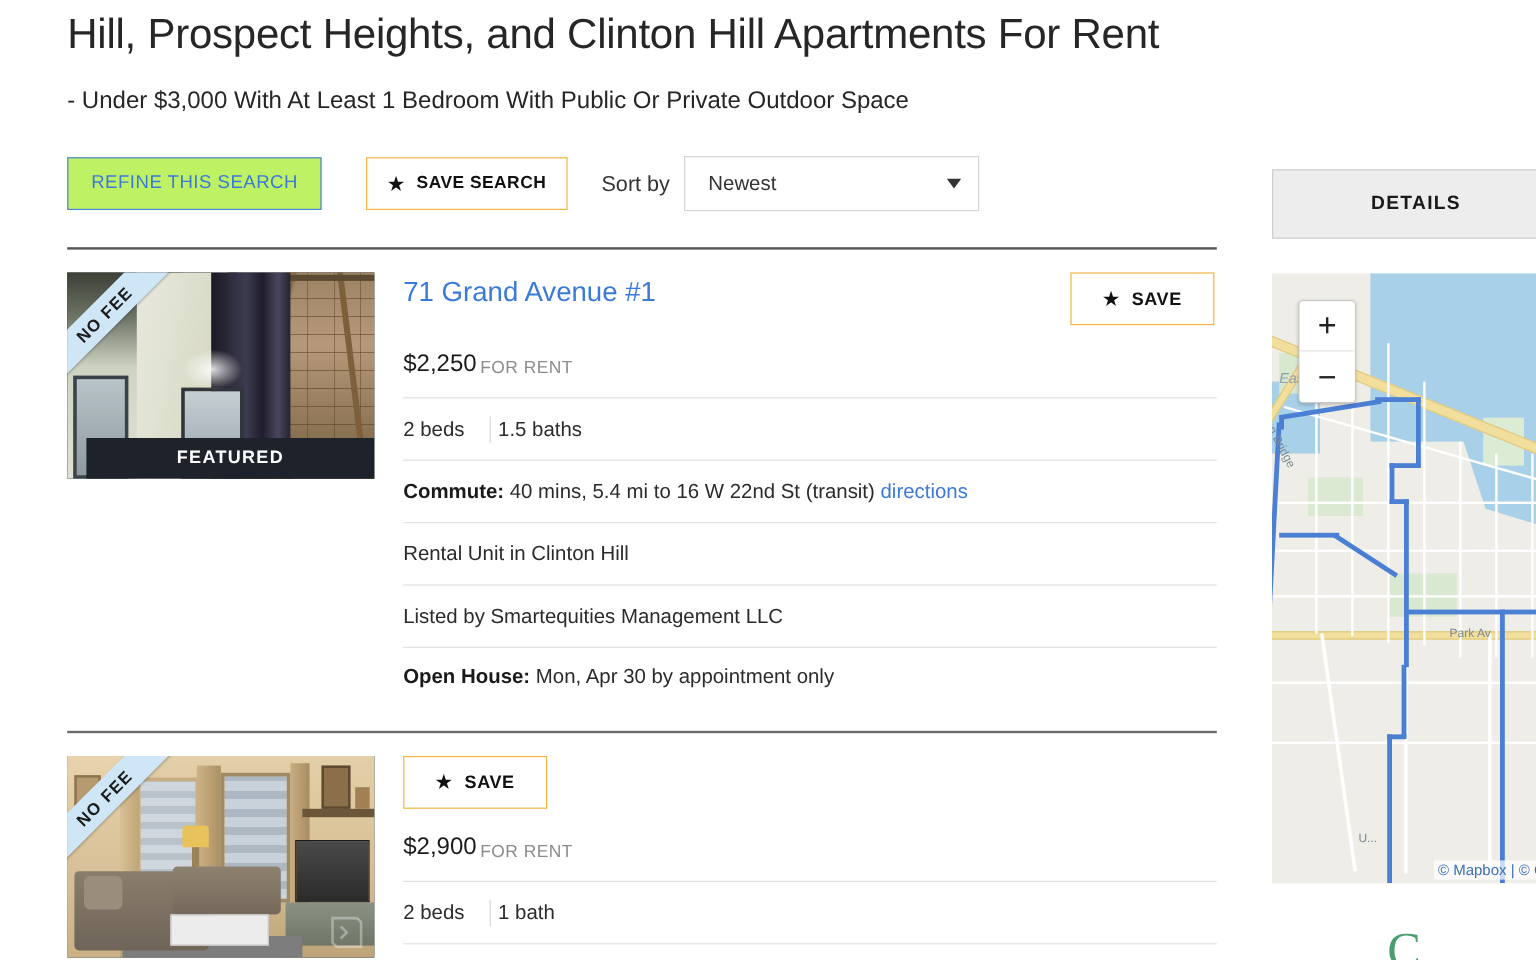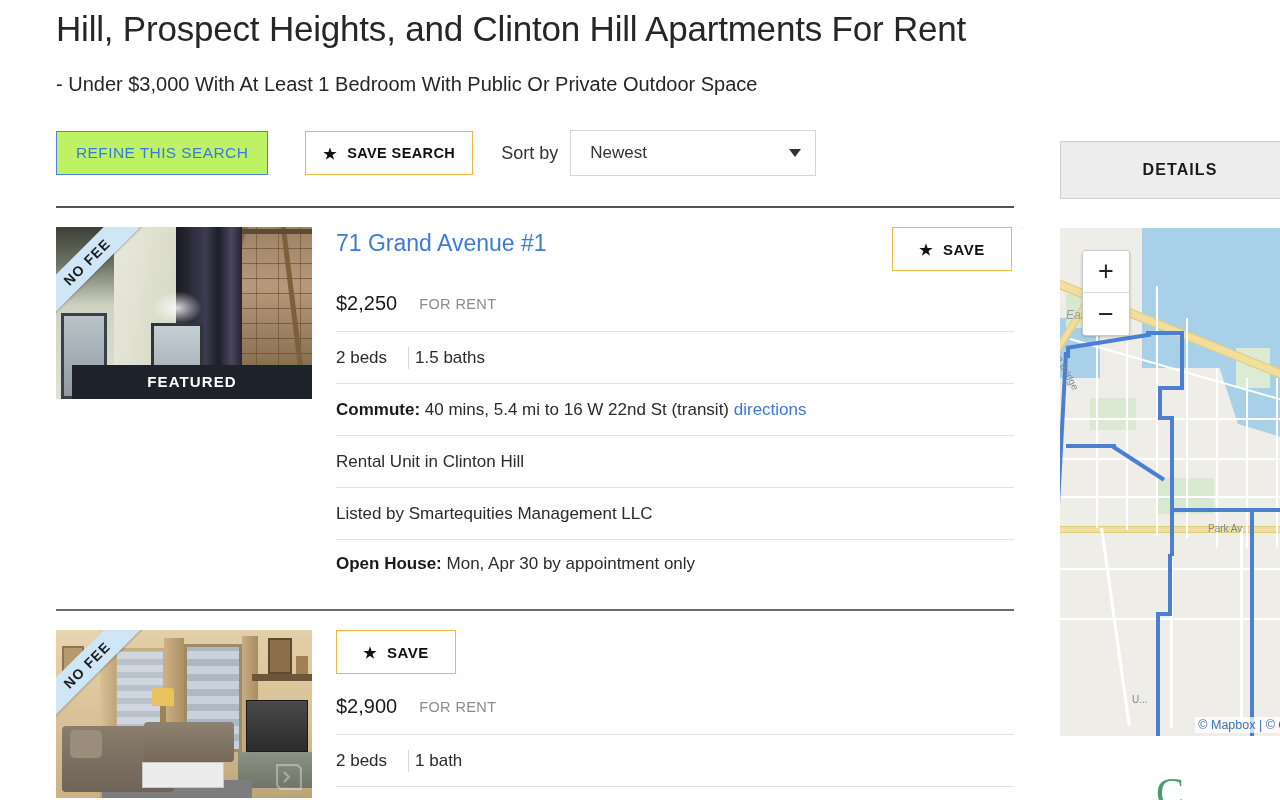--- a/index.html
+++ b/index.html
@@ -271,22 +271,22 @@
     letter-spacing: 0.5px;
     color: #111;
     cursor: pointer;
     margin-right: 2px;
     font-family: "Liberation Sans", sans-serif;
   }
   .price-row {
     margin-top: 21px;
     padding-bottom: 16px;
     display: flex;
-    align-items: center;
-    gap: 22px;
+    align-items: flex-end;
+    gap: 3px;
   }
   .price { font-size: 20px; color: #1a1a1a; }
   .for-rent { font-size: 14.5px; color: #8c8c8c; letter-spacing: 0.4px; }
 
   .row {
     border-top: 1px solid #e2e2e2;
     padding: 15px 0 14px;
     font-size: 17px;
     color: #2b2b2b;
     line-height: 22px;

